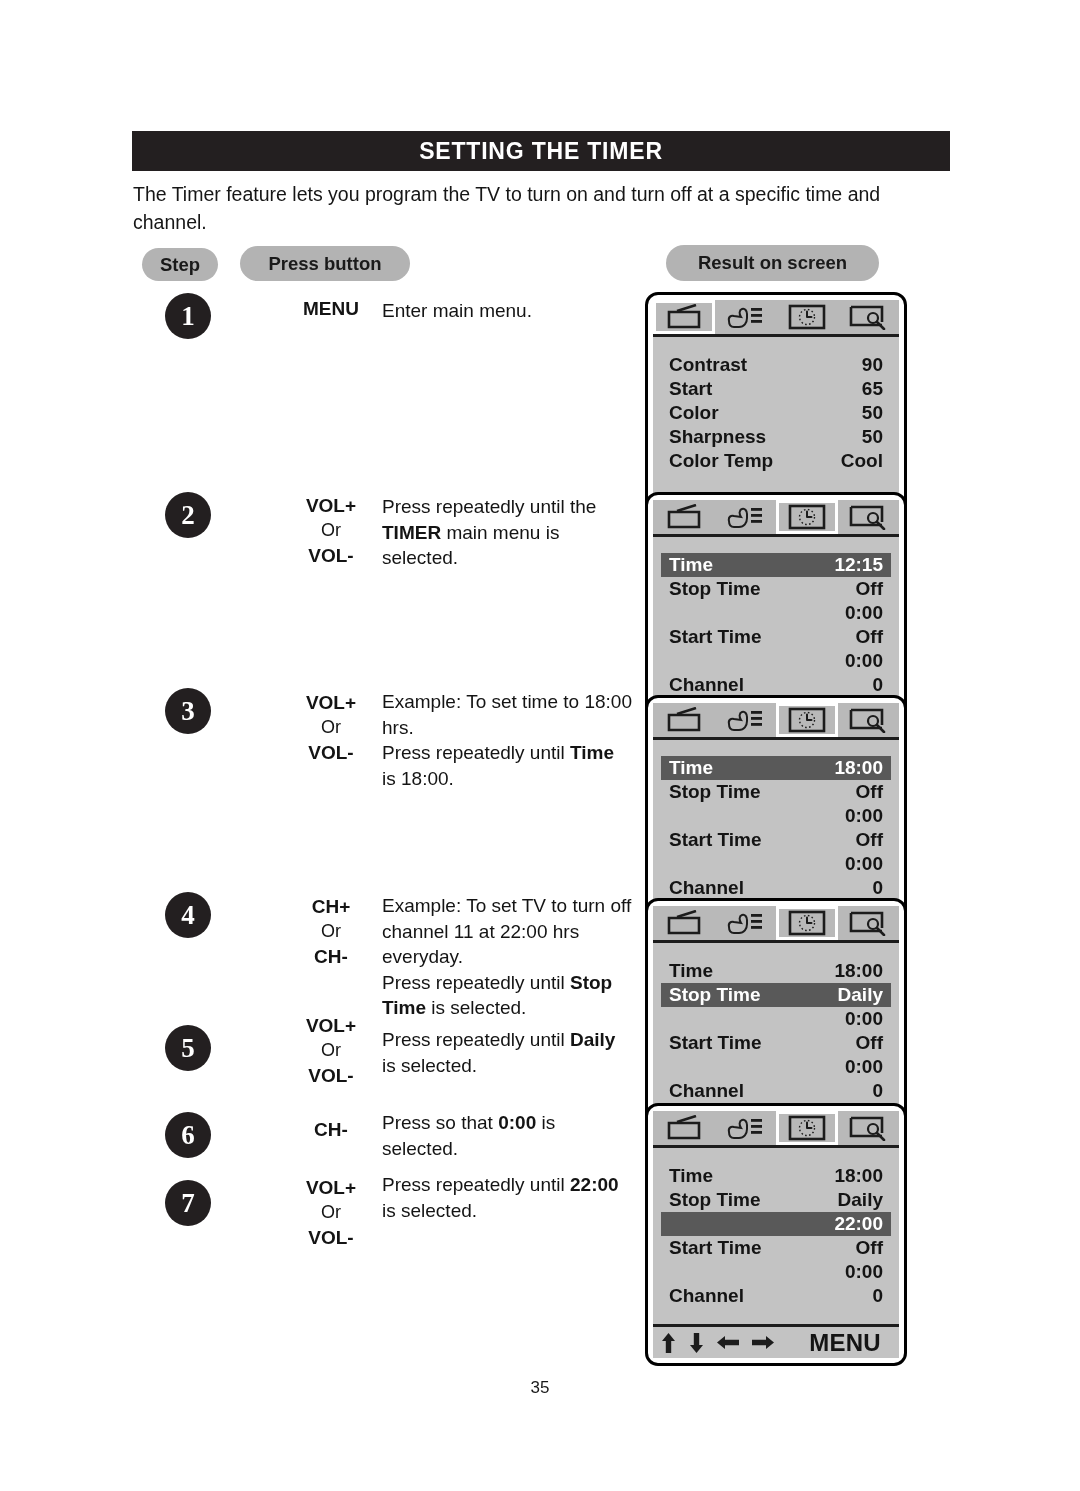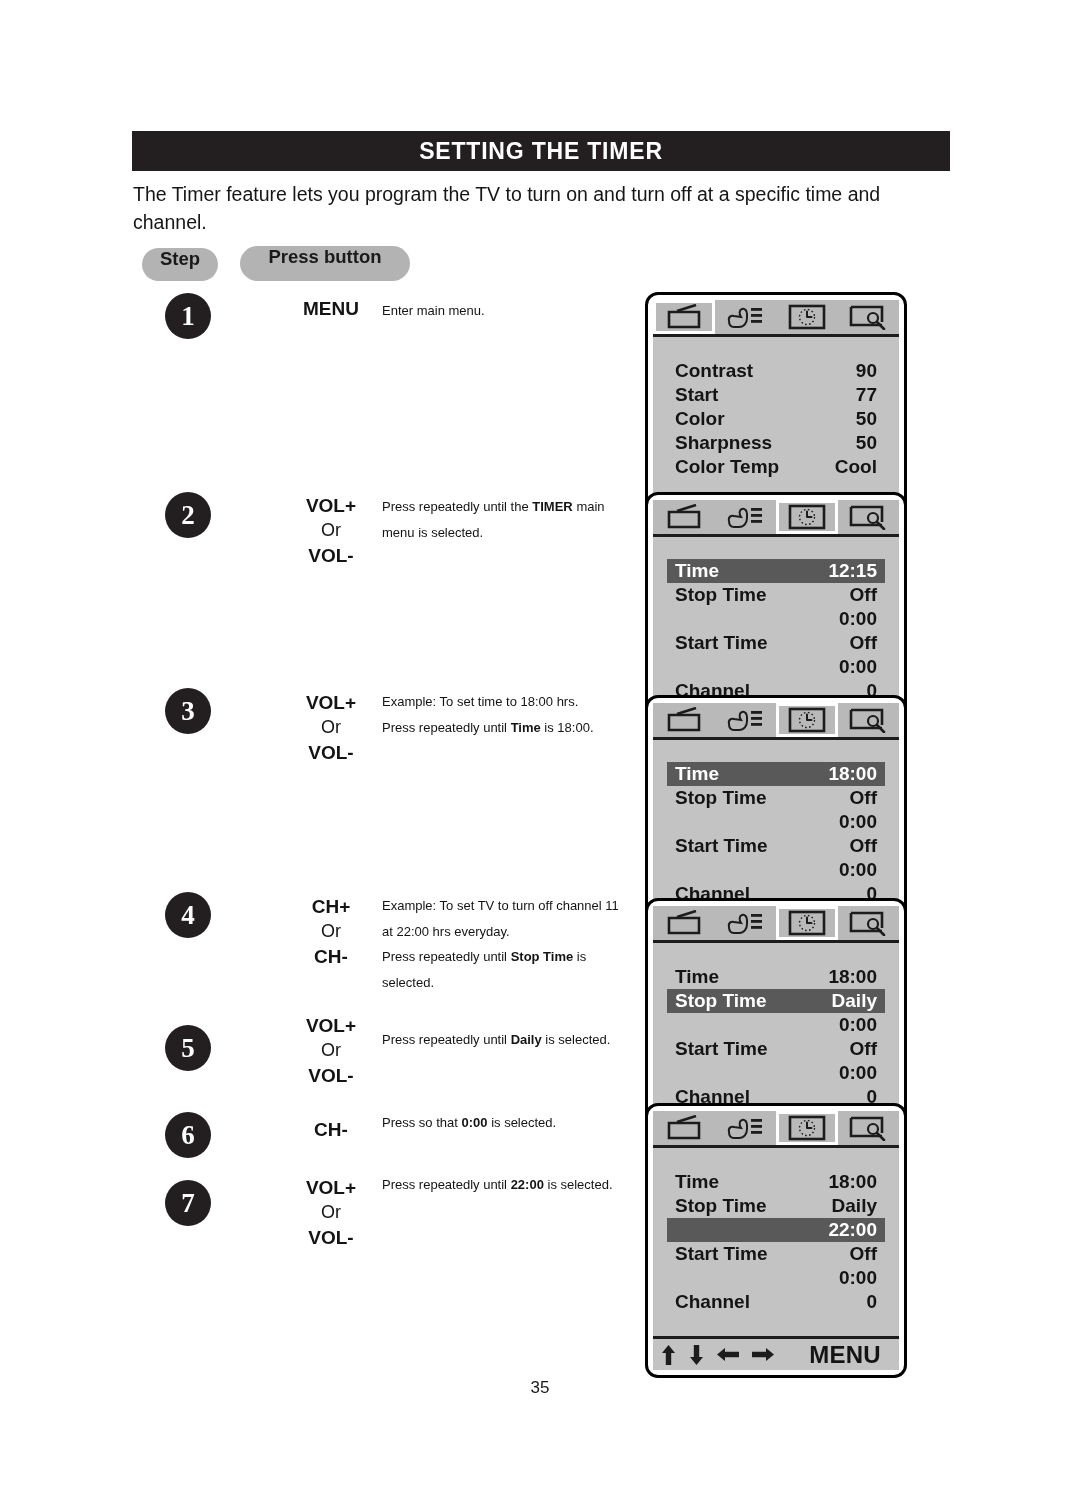--- a/index.html
+++ b/index.html
@@ -53,21 +53,21 @@
     line-height: 28px;
     color: #161616;
   }
 
   
   .pill {
     position: absolute;
     background: #b3b3b3;
     border-radius: 18px;
     display: flex;
-    align-items: flex-start;
+    align-items: center;
     justify-content: center;
     color: #1a1a1a;
     font-weight: bold;
     font-size: 18.5px;
   }
   #pill-step      { left: 142px; top: 248px; width: 76px;  height: 33px; }
   #pill-press     { left: 240px; top: 246px; width: 170px; height: 35px; }
   #pill-result    { left: 666px; top: 245px; width: 213px; height: 36px; }
 
   
@@ -94,21 +94,21 @@
     font-weight: bold;
     color: #141414;
   }
   .step-btn .or {
     font-weight: normal;
     font-size: 18px;
   }
   .step-desc {
     position: absolute;
     width: 250px;
-    font-size: 13px;
+    font-size: 19px;
     line-height: 25.5px;
     color: #141414;
   }
   .step-desc b { font-weight: bold; }
 
   
   .tv {
     position: absolute;
     width: 262px;
     box-sizing: border-box;
@@ -134,21 +134,21 @@
     box-sizing: border-box;
   }
   .tv-icon.sel {
     outline: 3px solid #ffffff;
     outline-offset: -3px;
   }
   .tv-icon svg { display: block; }
 
   .tv-body {
     background: #c3c3c3;
-    padding: 14px;
+    padding: 8px;
     box-sizing: border-box;
   }
   .tv-spacer { height: 8px; background: #c3c3c3; }
 
   .row {
     display: flex;
     justify-content: space-between;
     align-items: center;
     padding: 0 8px;
     height: 24px;
@@ -210,20 +210,23 @@
   <div id="title-bar">
     <span class="title-text">SETTING THE TIMER</span>
   </div>
 
   <div class="pill" id="pill-step">
     <span>Step</span>
   </div>
   <div class="pill" id="pill-press">
     <span>Press button</span>
   </div>
+  <div class="pill" id="pill-result">
+    <span>Result on screen</span>
+  </div>
 
   <div id="steps-layer">
       <div class="step-num" style="left: 165px; top: 293px;">1</div>
       <div class="step-btn" style="left: 275px; top: 296px;">
         <div>MENU</div>
       </div>
       <div class="step-desc" style="left: 382px; top: 298px; width: 260px;"><span>Enter main menu.</span></div>
       <div class="step-num" style="left: 165px; top: 492px;">2</div>
       <div class="step-btn" style="left: 275px; top: 493px;">
         <div>VOL+</div>
@@ -300,21 +303,21 @@
           </div>
         </div>
         <div class="tv-body">
           <div class="tv-spacer"></div>
           <div class="row">
             <span class="lbl">Contrast</span>
             <span class="val">90</span>
           </div>
           <div class="row">
             <span class="lbl">Start</span>
-            <span class="val">77</span>
+            <span class="val">65</span>
           </div>
           <div class="row">
             <span class="lbl">Color</span>
             <span class="val">50</span>
           </div>
           <div class="row">
             <span class="lbl">Sharpness</span>
             <span class="val">50</span>
           </div>
           <div class="row">

